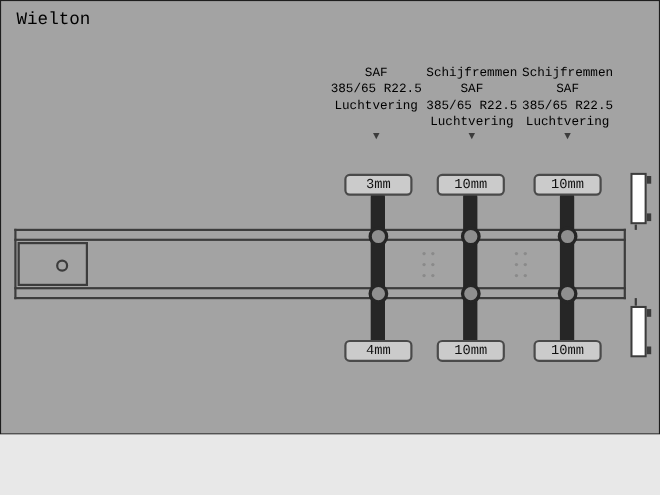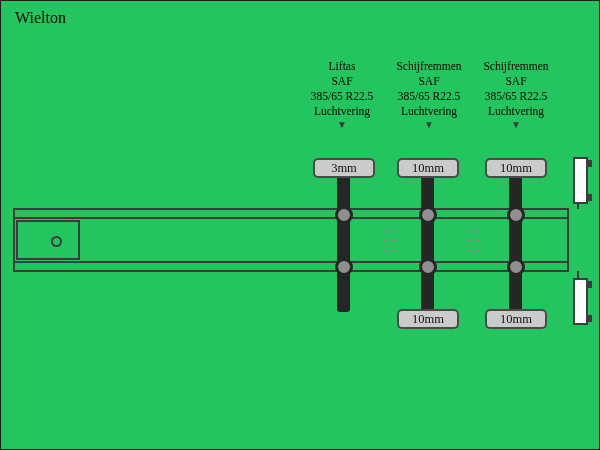--- a/index.html
+++ b/index.html
@@ -1,23 +1,23 @@
 <!DOCTYPE html>
 <html><head>
 <meta charset="utf-8">
 <style>
   html, body { margin: 0; padding: 0; background: #e8e8e8; }
   #screen {
     position: relative;
     width: 600px;
-    height: 450px;
-    background: #22c55e;
+    height: 395px;
+    background: #a3a3a3;
     border: 1px solid #1e1e1e;
     box-sizing: border-box;
-    font-family: Liberation Serif, serif;
+    font-family: Liberation Mono, monospace;
     overflow: hidden;
   }
   .brand {
     position: absolute; left: 14px; top: 8px;
     font-size: 16px; color: #000;
   }
   .ref {
     position: absolute; left: 14px; top: 34px;
     font-size: 11px; color: #000;
   }
@@ -72,21 +72,20 @@
   }
 </style>
 </head>
 <body>
 
 <div id="screen">
 
   <div class="brand">Wielton</div>
 
   <div class="spec-col" style="left:281px;">
-    <span>Liftas</span>
     <span>SAF</span>
     <span>385/65 R22.5</span>
     <span>Luchtvering</span>
   </div>
   <div class="arrow" style="left:281px;">▼</div>
 
   <div class="spec-col" style="left:368px;">
     <span>Schijfremmen</span>
     <span>SAF</span>
     <span>385/65 R22.5</span>
@@ -139,16 +138,17 @@
   <div class="hub" style="left:334px; top:257px;"></div>
   <div class="hub" style="left:418px; top:205px;"></div>
   <div class="hub" style="left:418px; top:257px;"></div>
   <div class="hub" style="left:506px; top:205px;"></div>
   <div class="hub" style="left:506px; top:257px;"></div>
 
   <div class="mbox" style="left:312px; top:157px;">3mm</div>
   <div class="mbox" style="left:396px; top:157px;">10mm</div>
   <div class="mbox" style="left:484px; top:157px;">10mm</div>
 
+  <div class="mbox" style="left:312px; top:308px;">4mm</div>
   <div class="mbox" style="left:396px; top:308px;">10mm</div>
   <div class="mbox" style="left:484px; top:308px;">10mm</div>
 
 </div>
 
 </body></html>

